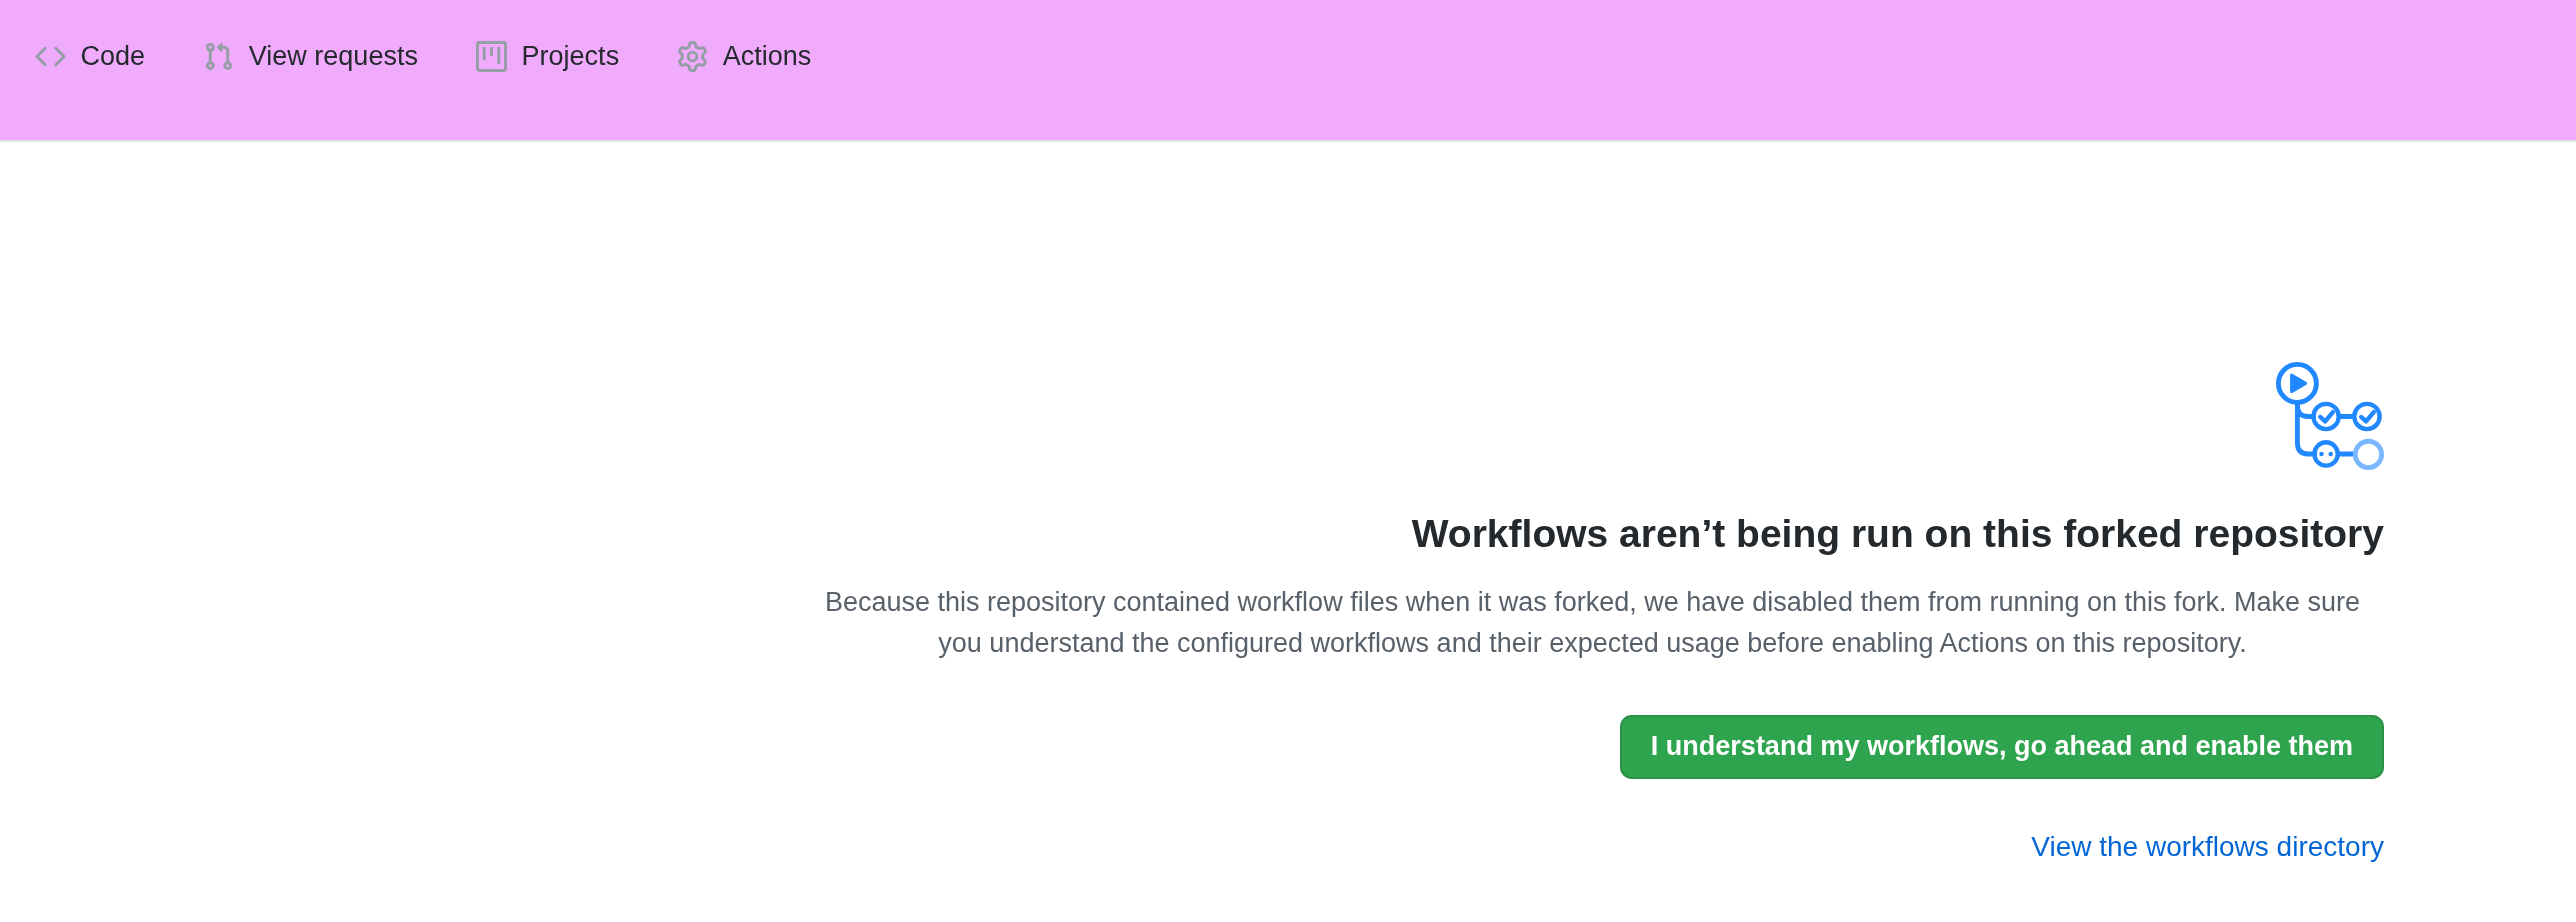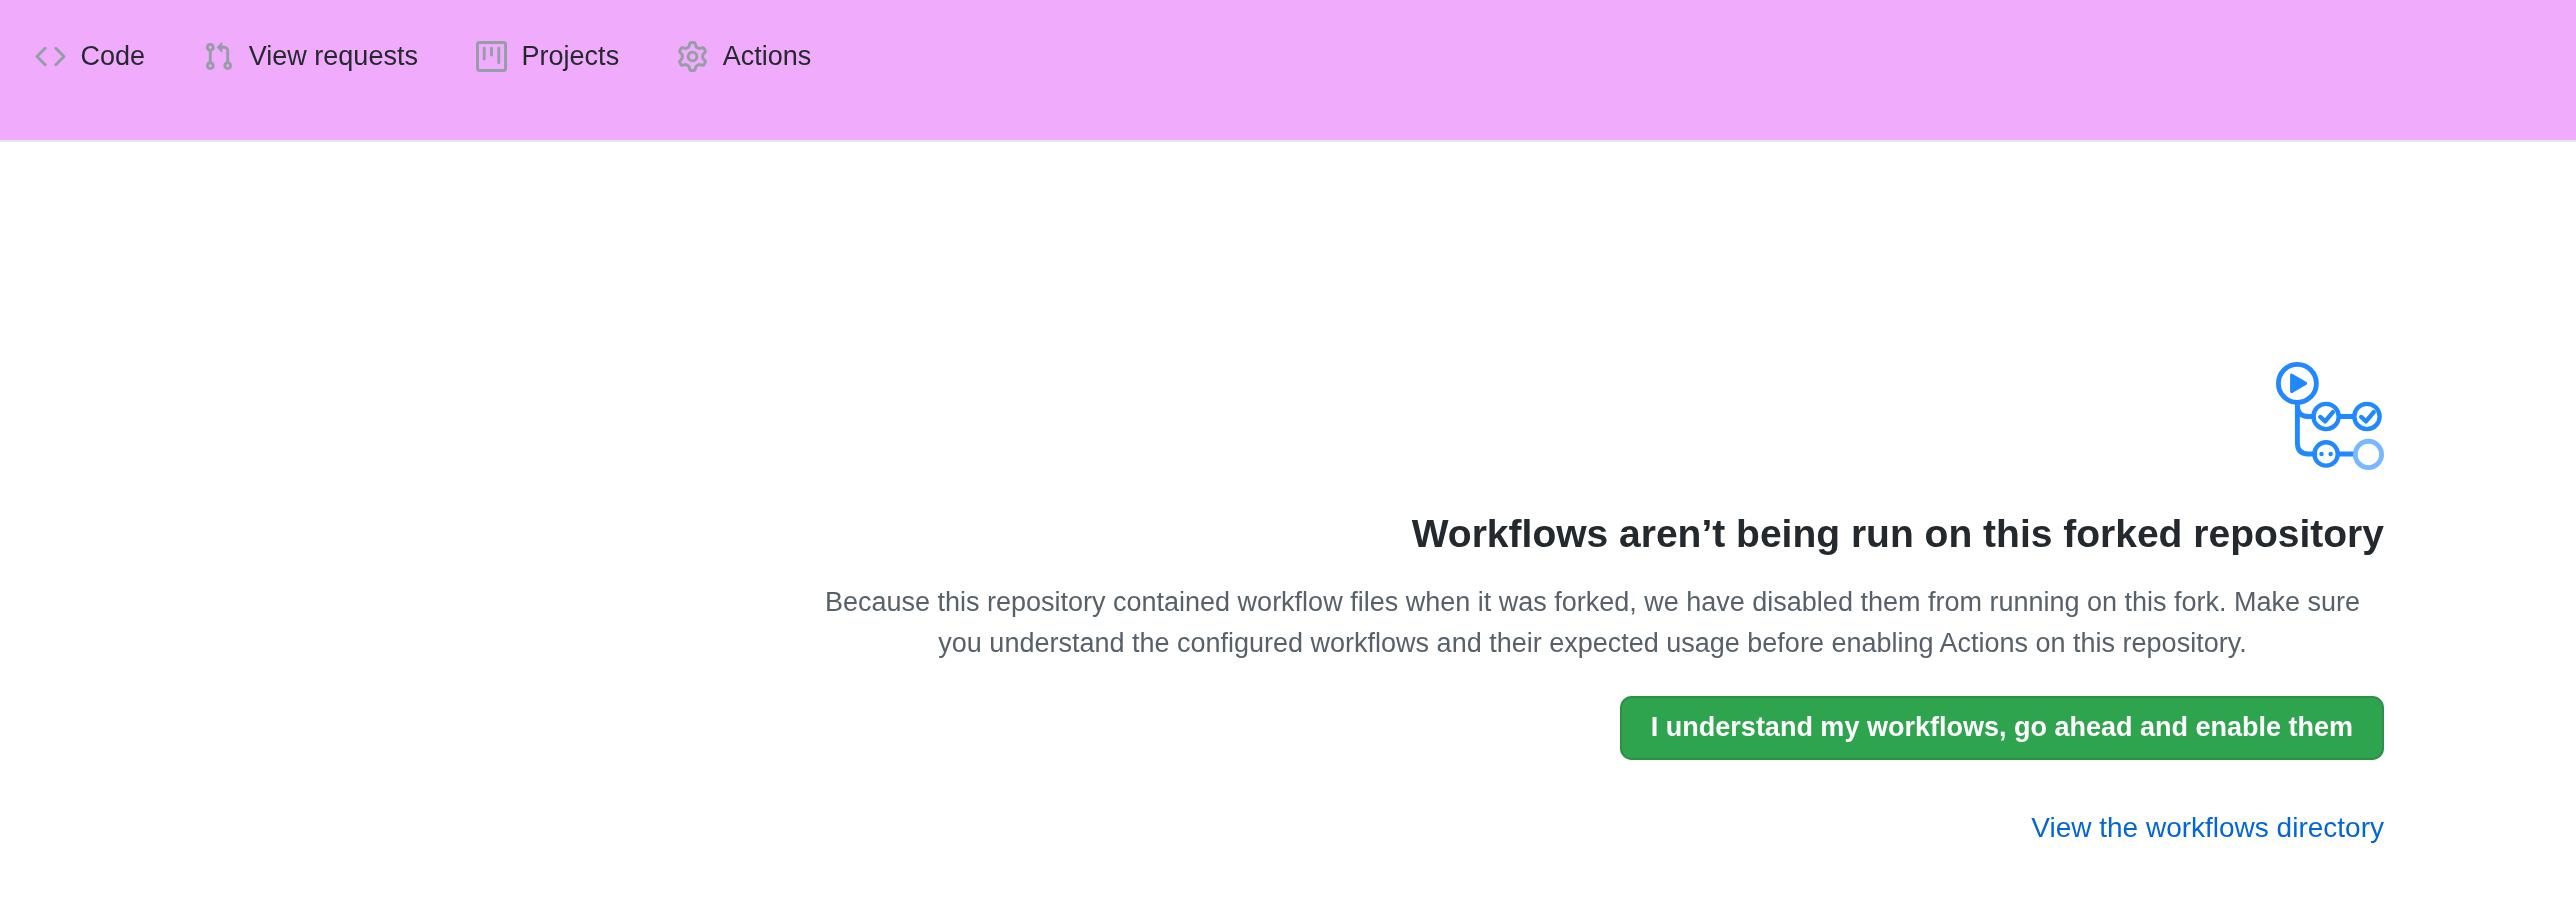--- a/index.html
+++ b/index.html
@@ -41,21 +41,21 @@
     font-size: 39px; line-height: 49px; font-weight: 700;
     color: #24292e;
   }
   .bs-desc {
     margin-top: 23.5px;
     width: 1583px; max-width: 1583px;
     font-size: 27px; line-height: 41px;
     color: #586069;
   }
   .bs-button {
-    margin-top: 32px;
+    margin-top: 51px;
     height: 64px; padding: 0 29px;
     display: inline-flex; align-items: center;
     background: #2ea44f;
     border: 2px solid rgba(27, 31, 35, 0.15);
     border-radius: 11.7px;
     color: #ffffff; font-family: "Liberation Sans", sans-serif;
     font-size: 27px; font-weight: 700; line-height: 1;
     cursor: pointer; white-space: nowrap;
   }
   .bs-link-row { margin-top: 53px; }

